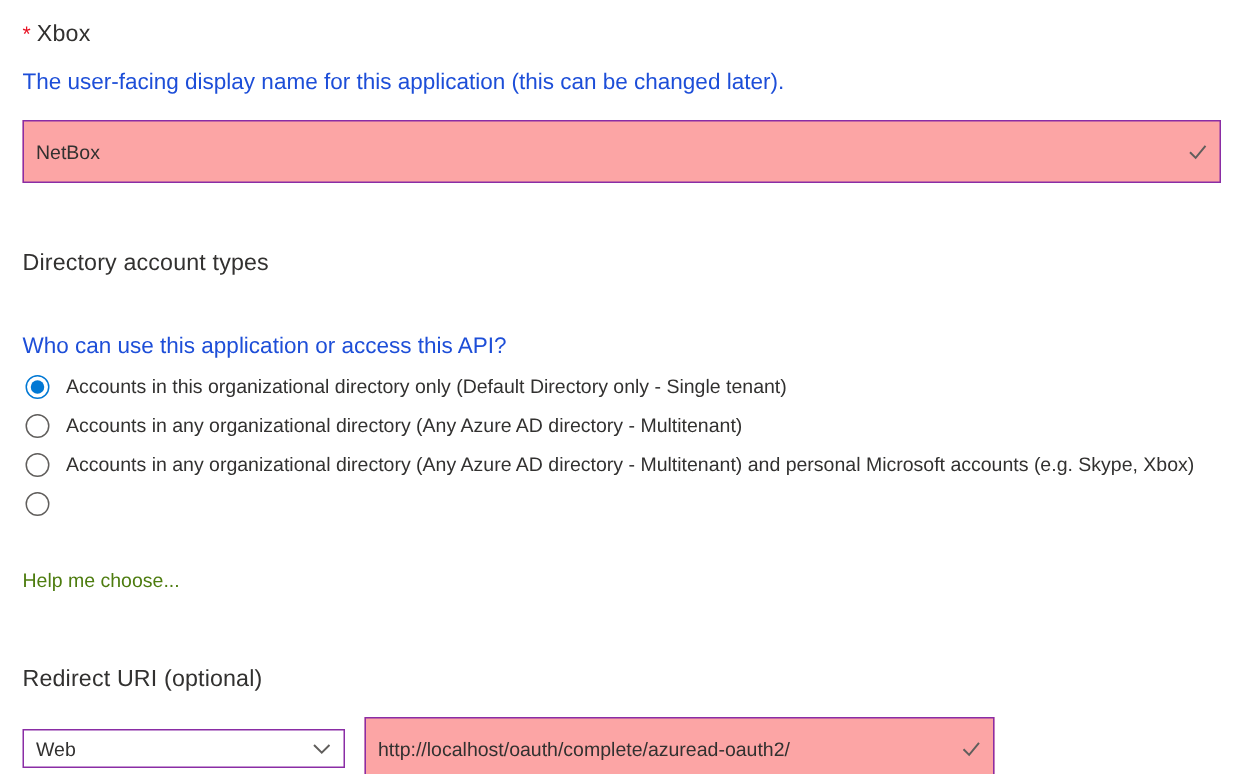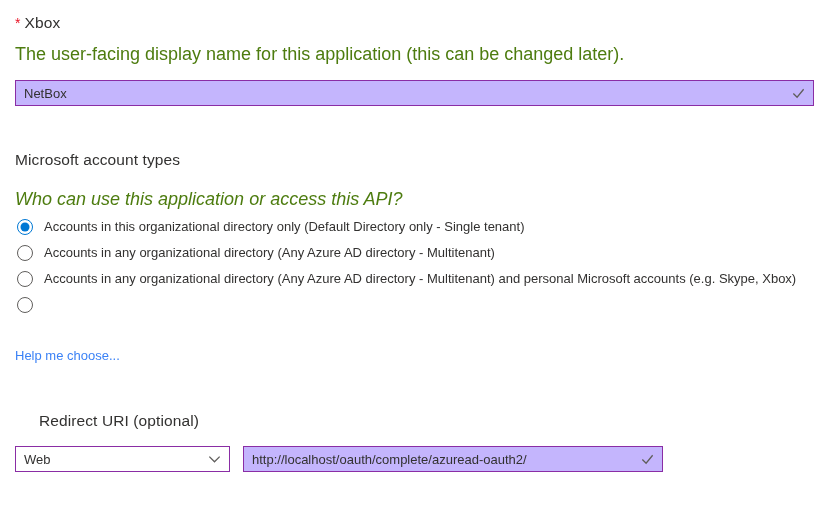--- a/index.html
+++ b/index.html
@@ -14,34 +14,34 @@
 
   .section-heading {
     font-size: 15.5px;
     font-weight: 400;
     color: #323130;
     letter-spacing: 0.1px;
   }
   .required-asterisk { color: #e81123; margin-right: 4px; font-size: 14px; }
 
   .desc-text {
-    font-size: 18px;
-    color: #4d7c0f;
+    font-size: 15px;
+    color: #1d4ed8;
     line-height: 19px;
   }
 
   
   .name-heading { margin-top: 2px; }
   .name-desc { margin-top: 13px; }
 
   .text-field {
     position: relative;
-    height: 26px;
+    height: 42px;
     border: 1px solid #8a2da5;
-    background: #c4b5fd;
+    background: #fca5a5;
     display: flex;
     align-items: center;
   }
   .name-field { margin-top: 16px; width: 799px; }
   .text-field input {
     border: none;
     outline: none;
     flex: 1;
     height: 100%;
     font-family: "Liberation Sans", sans-serif;
@@ -53,21 +53,21 @@
   .field-check {
     position: absolute;
     right: 7px;
     top: 50%;
     transform: translateY(-50%);
     display: flex;
   }
 
   
   .account-types-heading { margin-top: 45px; }
-  .account-question { margin-top: 21px; font-style: italic; }
+  .account-question { margin-top: 36px; }
   .radio-group { margin-top: 10px; }
   .radio-row {
     display: flex;
     align-items: flex-start;
     height: 26px;
     cursor: pointer;
   }
   .radio-circle {
     width: 16px; height: 16px;
     border-radius: 50%;
@@ -91,27 +91,27 @@
     font-size: 13px;
     color: #323130;
     margin-left: 11px;
     white-space: nowrap;
   }
 
   .help-link {
     display: inline-block;
     margin-top: 25px;
     font-size: 13px;
-    color: #3b82f6;
+    color: #4d7c0f;
     text-decoration: none;
     cursor: pointer;
   }
 
   
-  .redirect-heading { margin-top: 48px; margin-left: 24px; }
+  .redirect-heading { margin-top: 48px; }
   .redirect-desc { margin-top: 15px; width: 799px; }
 
   .redirect-row {
     margin-top: 16px;
     display: flex;
     align-items: center;
     gap: 13px;
   }
   .platform-select {
     position: relative;
@@ -153,21 +153,21 @@
   <div class="text-field name-field">
     <input type="text" value="NetBox" style="">
     <span class="field-check">
       <svg width="15" height="15" viewBox="0 0 16 16">
           <path d="M2.5 8.5 L6.5 12.5 L13.5 4" fill="none" stroke="#605e5c" stroke-width="1.4"></path>
         </svg>
     </span>
   </div>
 
   
-  <div class="section-heading account-types-heading">Microsoft account types</div>
+  <div class="section-heading account-types-heading">Directory account types</div>
 
   <div class="desc-text account-question">Who can use this application or access this API?</div>
 
   <div class="radio-group">
     <div class="radio-row selected">
       <span class="radio-circle"></span>
       <span class="radio-label">Accounts in this organizational directory only (Default Directory only - Single tenant)</span>
     </div>
     <div class="radio-row">
       <span class="radio-circle"></span>

